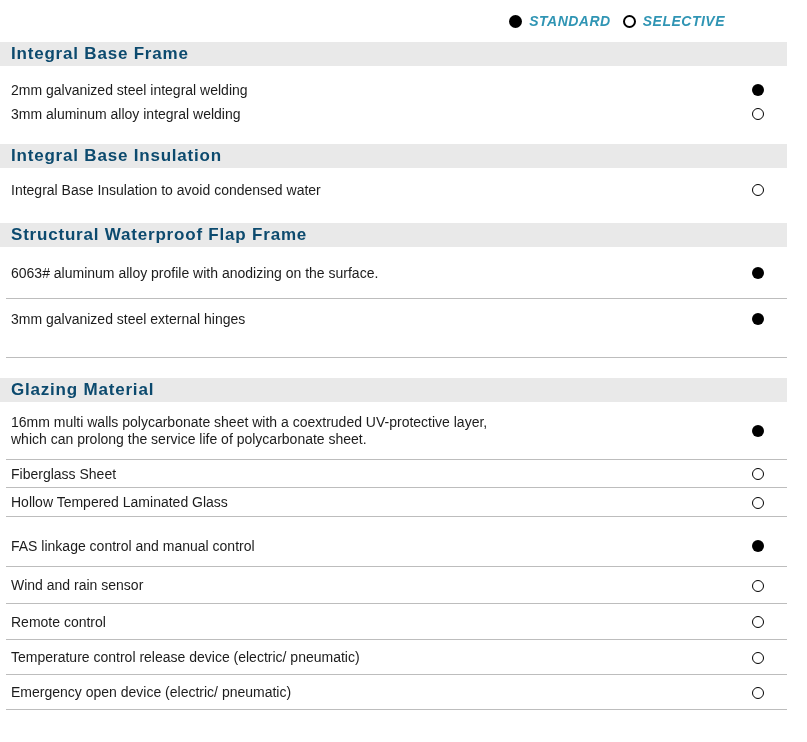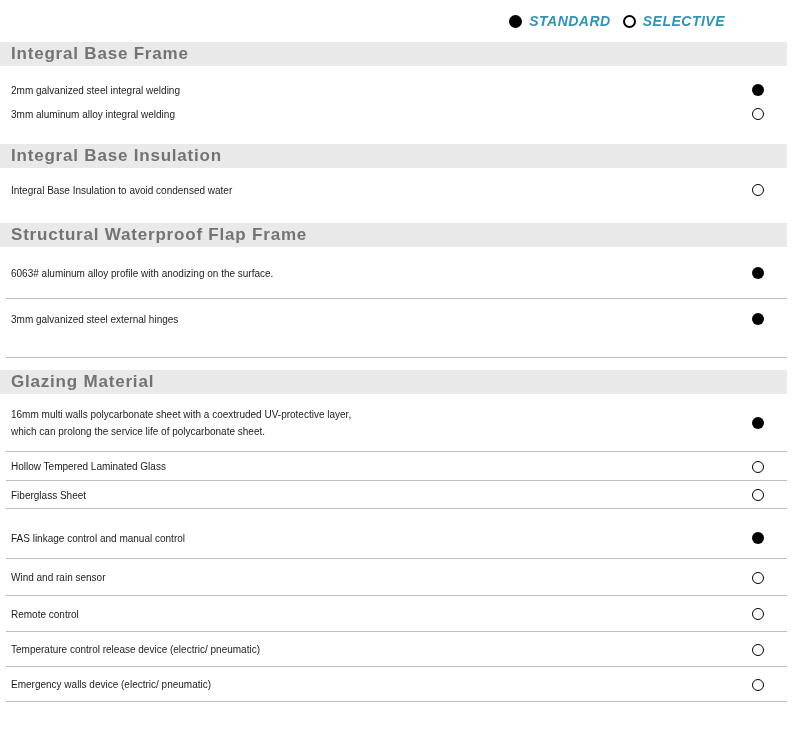--- a/index.html
+++ b/index.html
@@ -60,40 +60,40 @@
       background: #e9e9e9;
       display: flex;
       align-items: center;
       padding-left: 11px;
       box-sizing: border-box;
     }
     .section-title {
       font-size: 17px;
       font-weight: bold;
       letter-spacing: 0.8px;
-      color: #737373;
+      color: #0c4a6e;
     }
     .mt18 { margin-top: 18px; }
     .mt19 { margin-top: 19px; }
-    .mt12 { margin-top: 12px; }
+    .mt12 { margin-top: 20px; }
     .mt8  { margin-top: 8px; }
     .pt12 { padding-top: 12px; }
     .pt8  { padding-top: 8px; }
     
     .row {
       position: relative;
       display: flex;
       align-items: center;
       justify-content: space-between;
       padding-left: 11px;
       padding-right: 23px;
       box-sizing: border-box;
     }
     .row-label {
-      font-size: 10px;
+      font-size: 14px;
       color: #1c1c1c;
       line-height: 17px;
       white-space: pre-line;
       flex: 1;
       margin-right: 12px;
     }
     .marker {
       width: 12px;
       height: 12px;
       border-radius: 50%;
@@ -187,26 +187,26 @@
     <div class="section mt12">
       <div class="section-header">
         <span class="section-title">Glazing Material</span>
       </div>
       <div class="rows">
         <div class="row h58 bb">
           <span class="row-label">16mm multi walls polycarbonate sheet with a coextruded UV-protective layer,
 which can prolong the service life of polycarbonate sheet.</span>
           <span class="marker" data-marker="standard"></span>
         </div>
+        <div class="row h28 bb">
+          <span class="row-label">Fiberglass Sheet</span>
+          <span class="marker" data-marker="selective"></span>
+        </div>
         <div class="row h29 bb">
           <span class="row-label">Hollow Tempered Laminated Glass</span>
-          <span class="marker" data-marker="selective"></span>
-        </div>
-        <div class="row h28 bb">
-          <span class="row-label">Fiberglass Sheet</span>
           <span class="marker" data-marker="selective"></span>
         </div>
       </div>
     </div>
 
     <div class="section mt8">
       <div class="rows">
         <div class="row h42 bb">
           <span class="row-label">FAS linkage control and manual control</span>
           <span class="marker" data-marker="standard"></span>
@@ -217,20 +217,20 @@
         </div>
         <div class="row h36 bb">
           <span class="row-label">Remote control</span>
           <span class="marker" data-marker="selective"></span>
         </div>
         <div class="row h35 bb">
           <span class="row-label">Temperature control release device (electric/ pneumatic)</span>
           <span class="marker" data-marker="selective"></span>
         </div>
         <div class="row h35 bb">
-          <span class="row-label">Emergency walls device (electric/ pneumatic)</span>
+          <span class="row-label">Emergency open device (electric/ pneumatic)</span>
           <span class="marker" data-marker="selective"></span>
         </div>
       </div>
     </div>
 
   </div>
 </div>
 
 </body></html>

